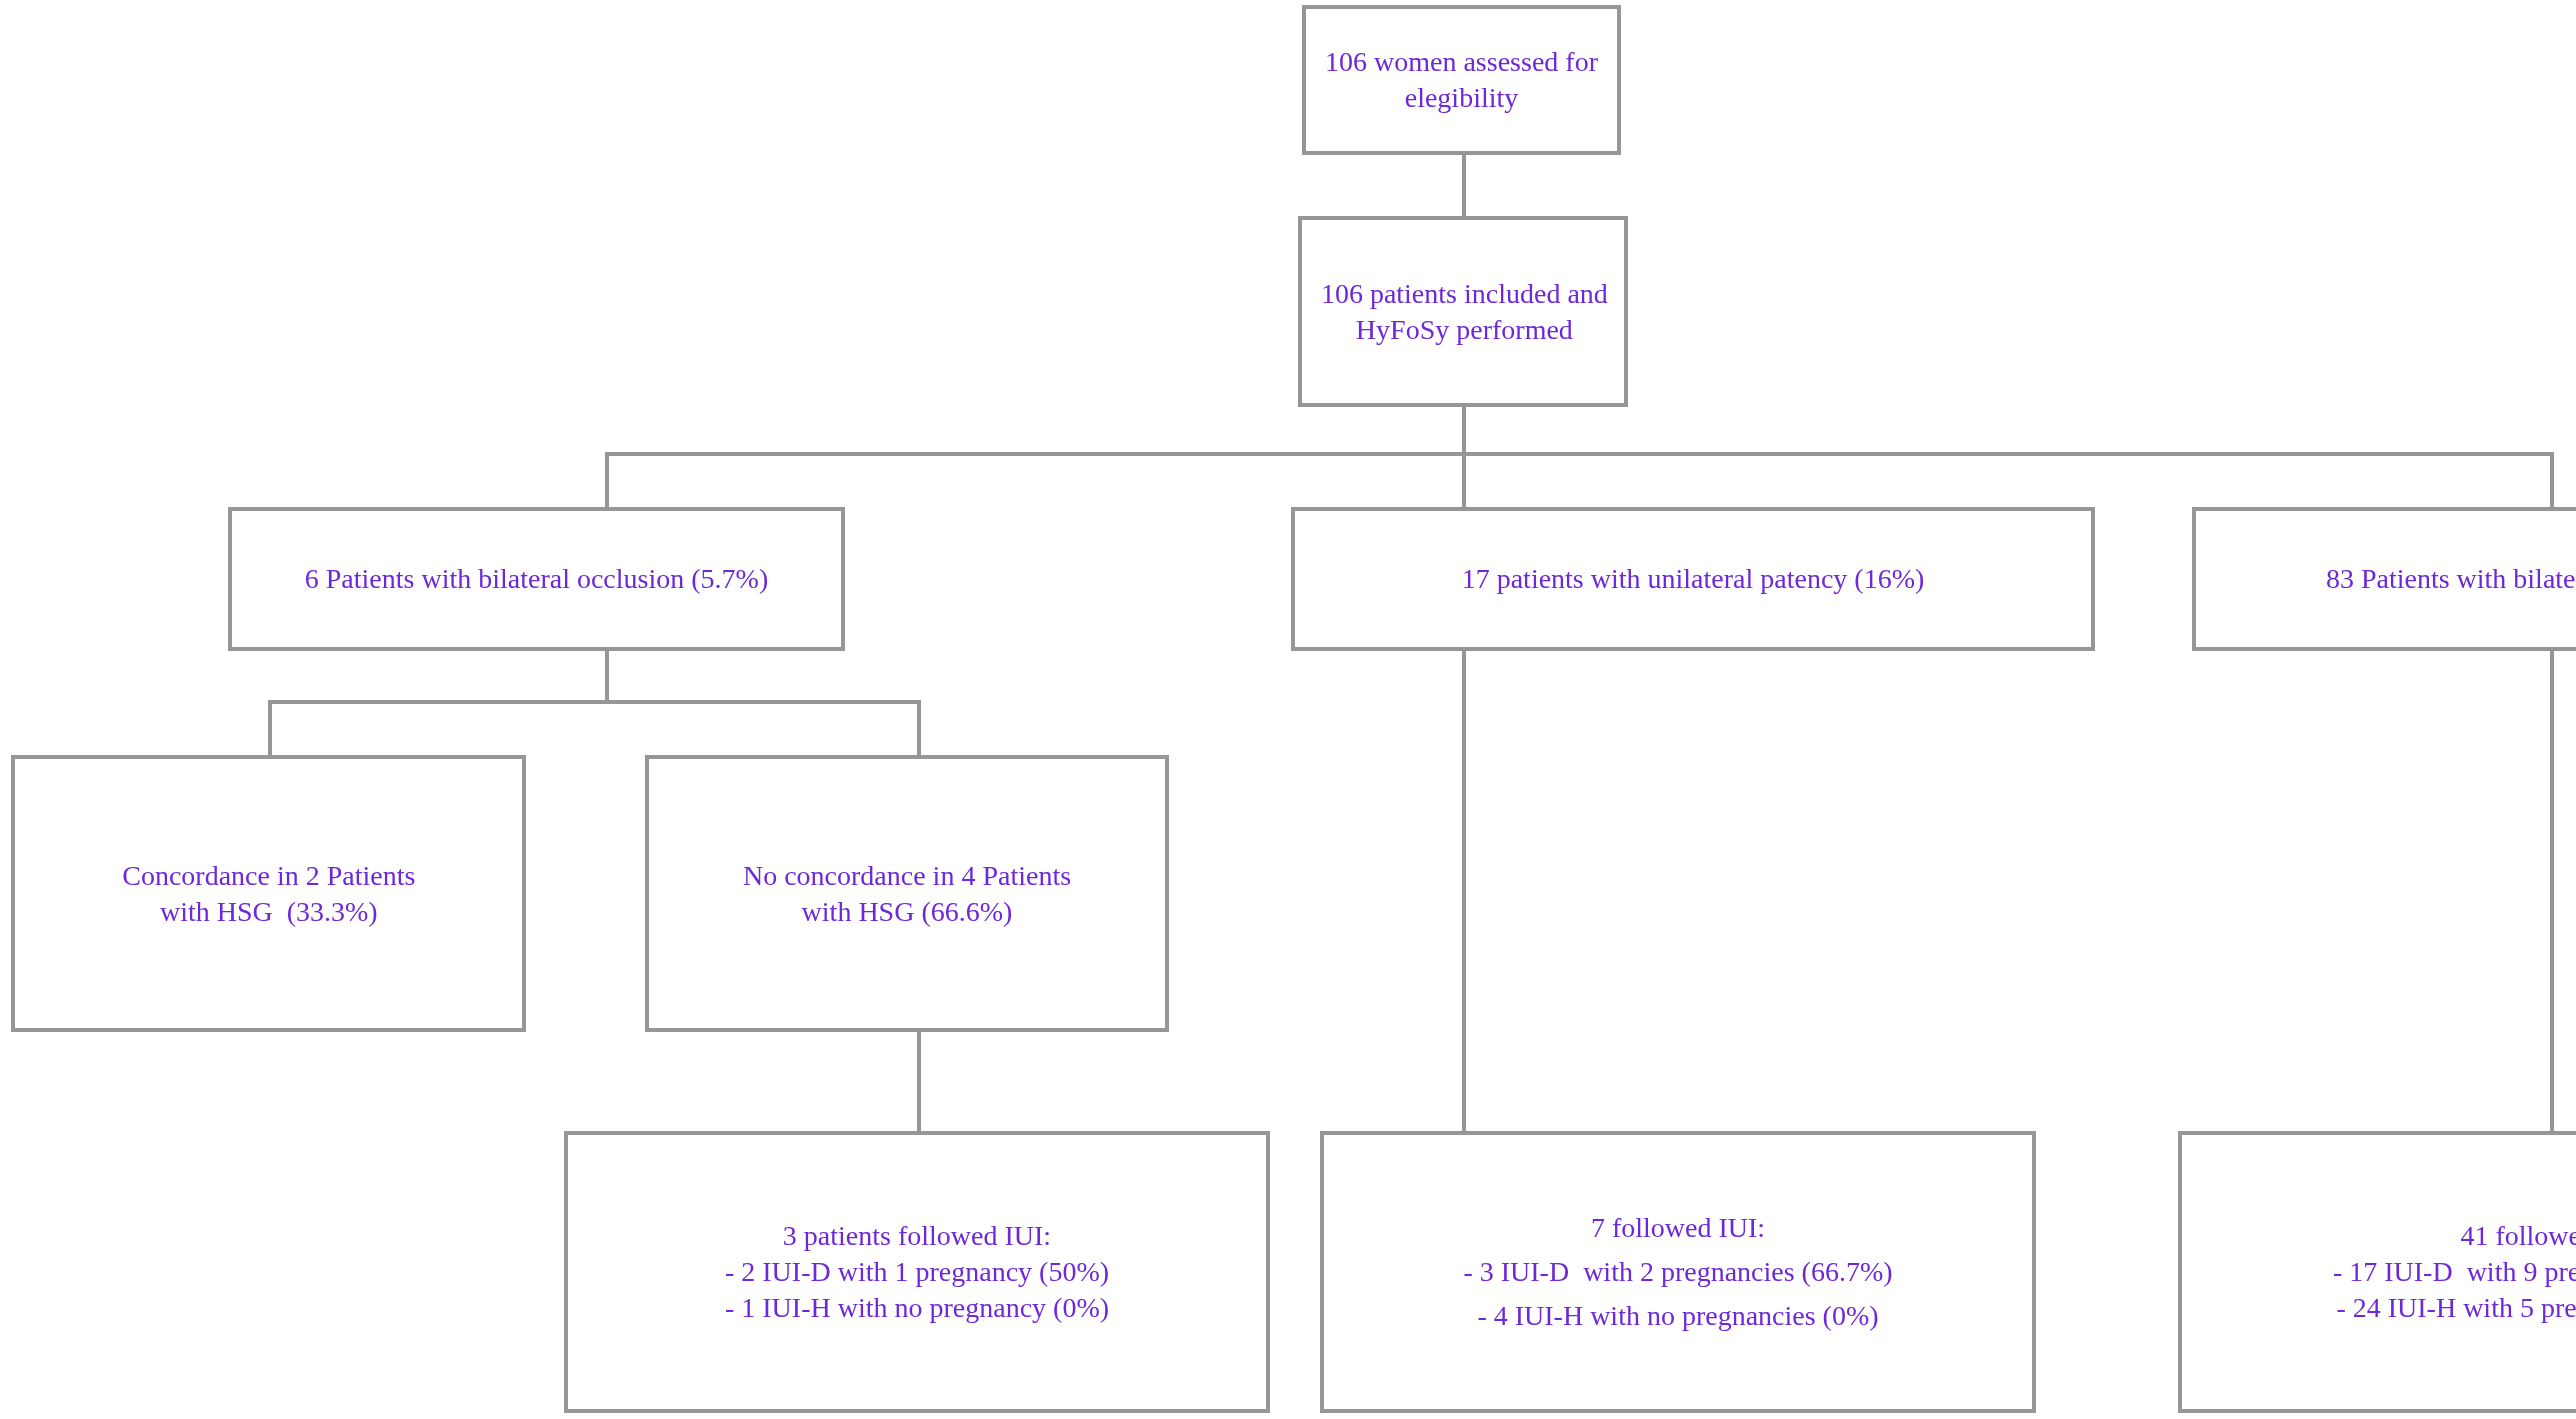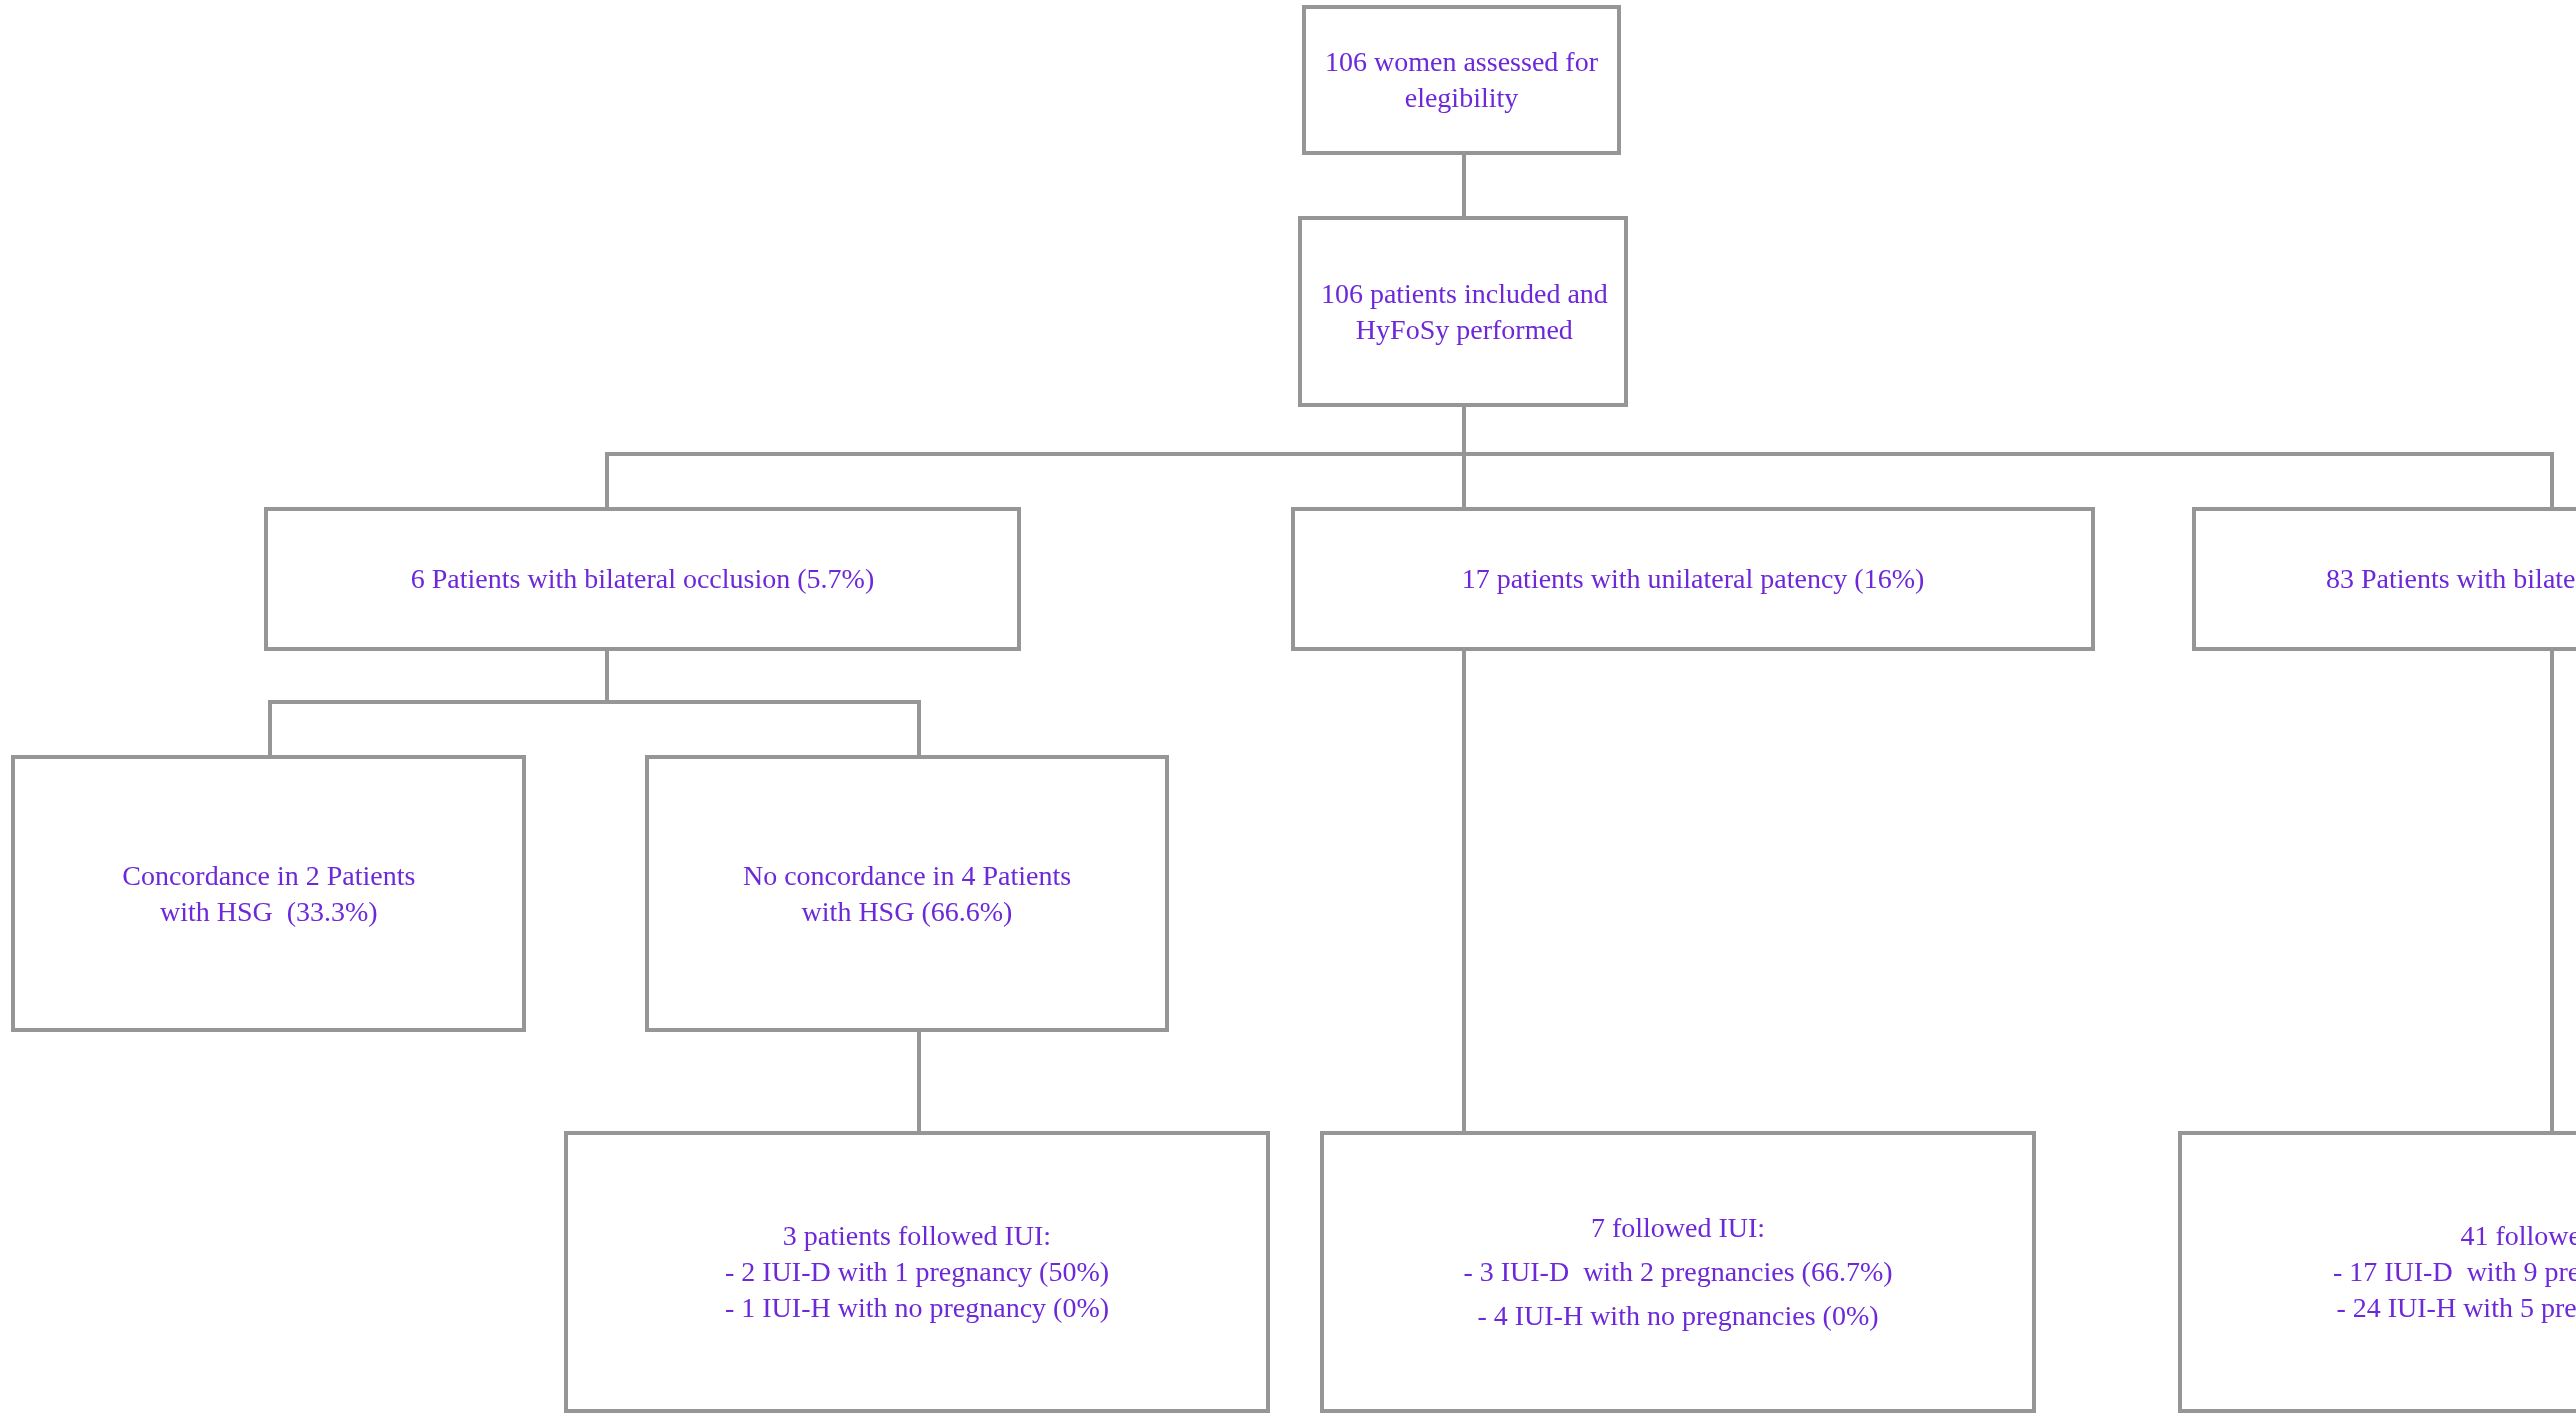--- a/index.html
+++ b/index.html
@@ -75,21 +75,21 @@
   <div class="node lvl1" style="left:1302px; top:5.2px; width:319px; height:150px;">
     <span class="line">106 women assessed for</span>
     <span class="line">elegibility</span>
   </div>
 
   <div class="node lvl2" style="left:1298px; top:216px; width:330px; height:191px;">
     <span class="line">106 patients included and</span>
     <span class="line">HyFoSy performed</span>
   </div>
 
-  <div class="node lvl3" style="left:228px; top:507px; width:757px; height:144px;margin-left:36px;">
+  <div class="node lvl3" style="left:228px; top:507px; width:617px; height:144px;">
     <span class="line">6 Patients with bilateral occlusion (5.7%)</span>
   </div>
 
   <div class="node lvl3" style="left:1291px; top:507px; width:804px; height:144px;">
     <span class="line">17 patients with unilateral patency (16%)</span>
   </div>
 
   <div class="node lvl3" style="left:2192px; top:507px; width:739px; height:144px;">
     <span class="line">83 Patients with bilateral patency (78.3%)</span>
   </div>

